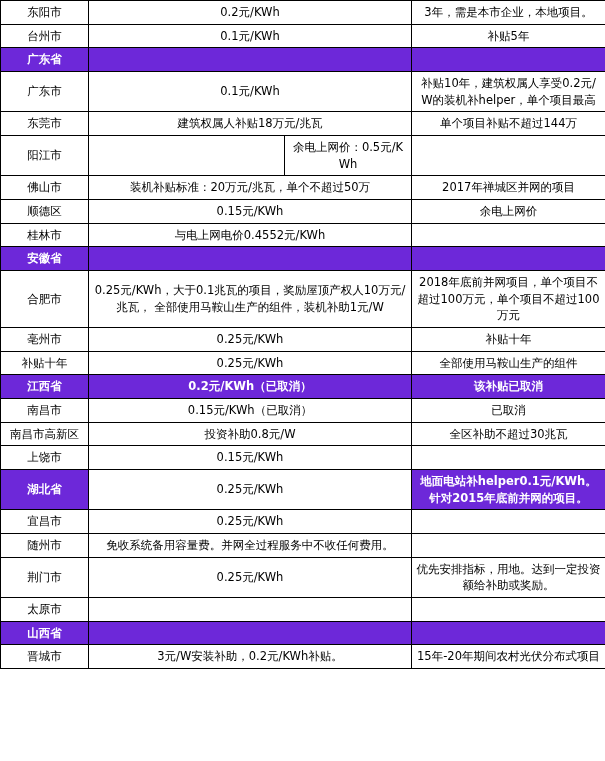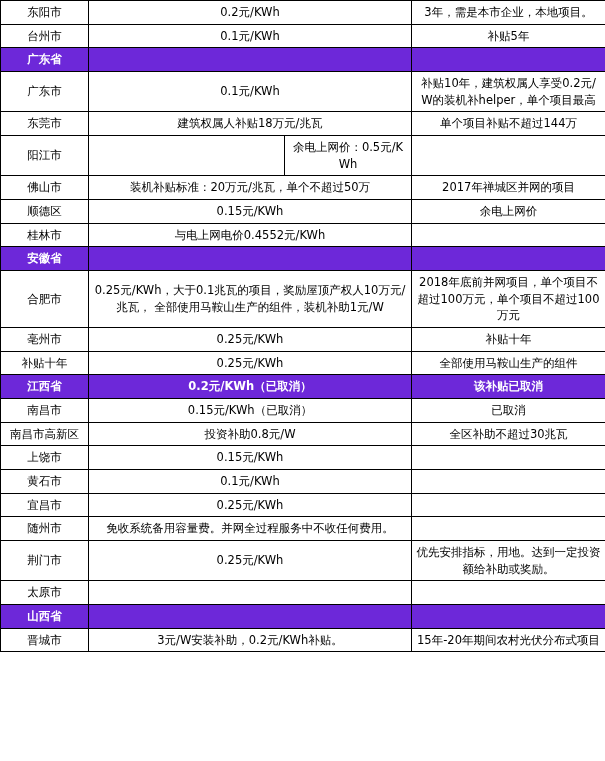--- a/index.html
+++ b/index.html
@@ -135,23 +135,23 @@
           <td>南昌市高新区</td>
           <td colspan="2">投资补助0.8元/W</td>
           <td>全区补助不超过30兆瓦</td>
         </tr>
         <tr>
           <td>上饶市</td>
           <td colspan="2">0.15元/KWh</td>
           <td></td>
         </tr>
         <tr>
-          <td>黄石市</td>
-          <td colspan="2">0.1元/KWh</td>
-          <td></td>
+          <td class="green">湖北省</td>
+          <td colspan="2">0.25元/KWh</td>
+          <td class="green">地面电站补helper0.1元/KWh。针对2015年底前并网的项目。</td>
         </tr>
         <tr>
           <td>宜昌市</td>
           <td colspan="2">0.25元/KWh</td>
           <td></td>
         </tr>
         <tr>
           <td>随州市</td>
           <td colspan="2">免收系统备用容量费。并网全过程服务中不收任何费用。</td>
           <td></td>

